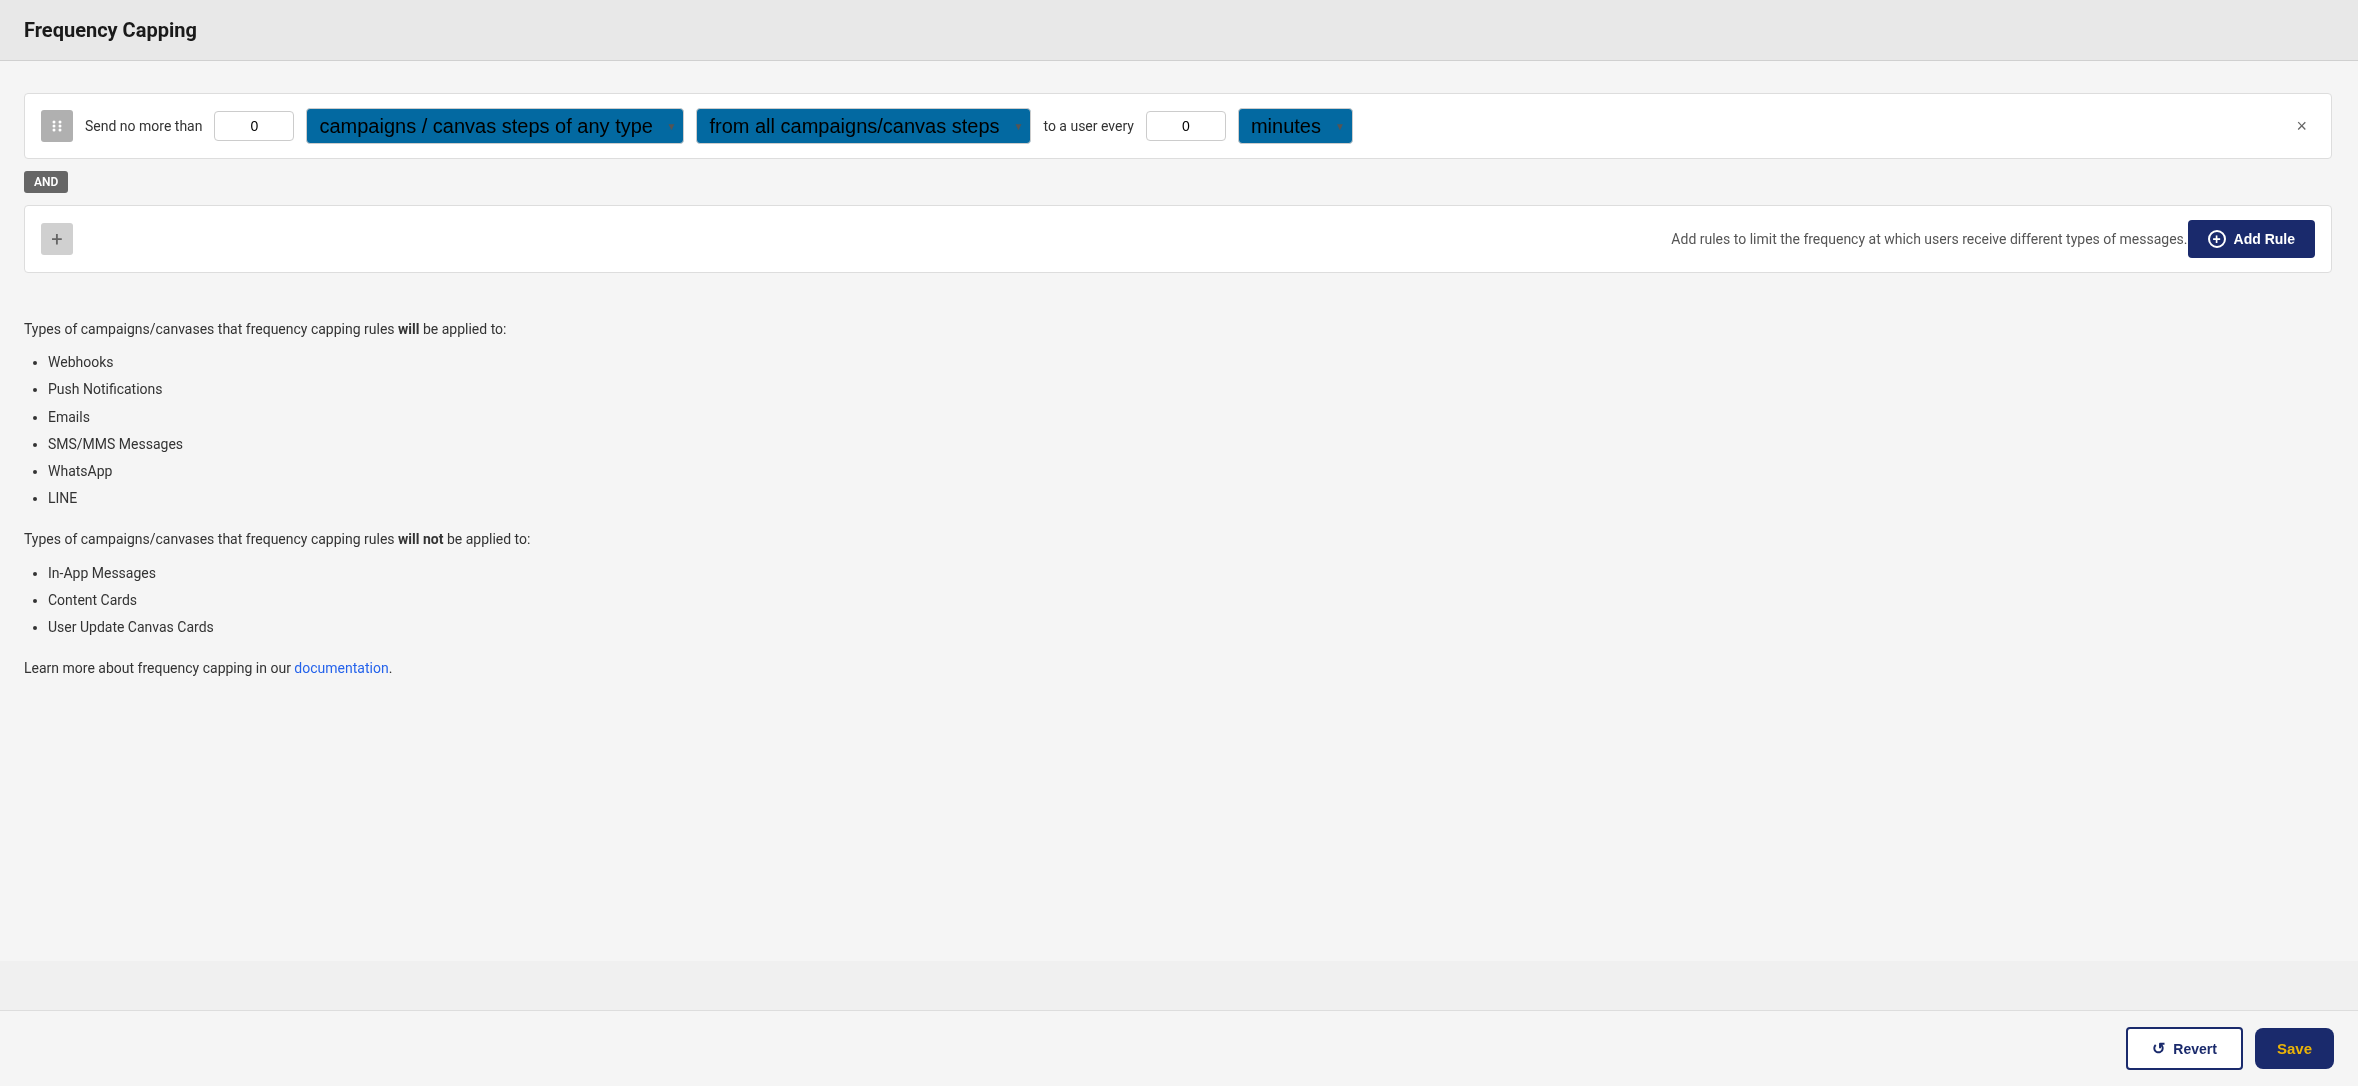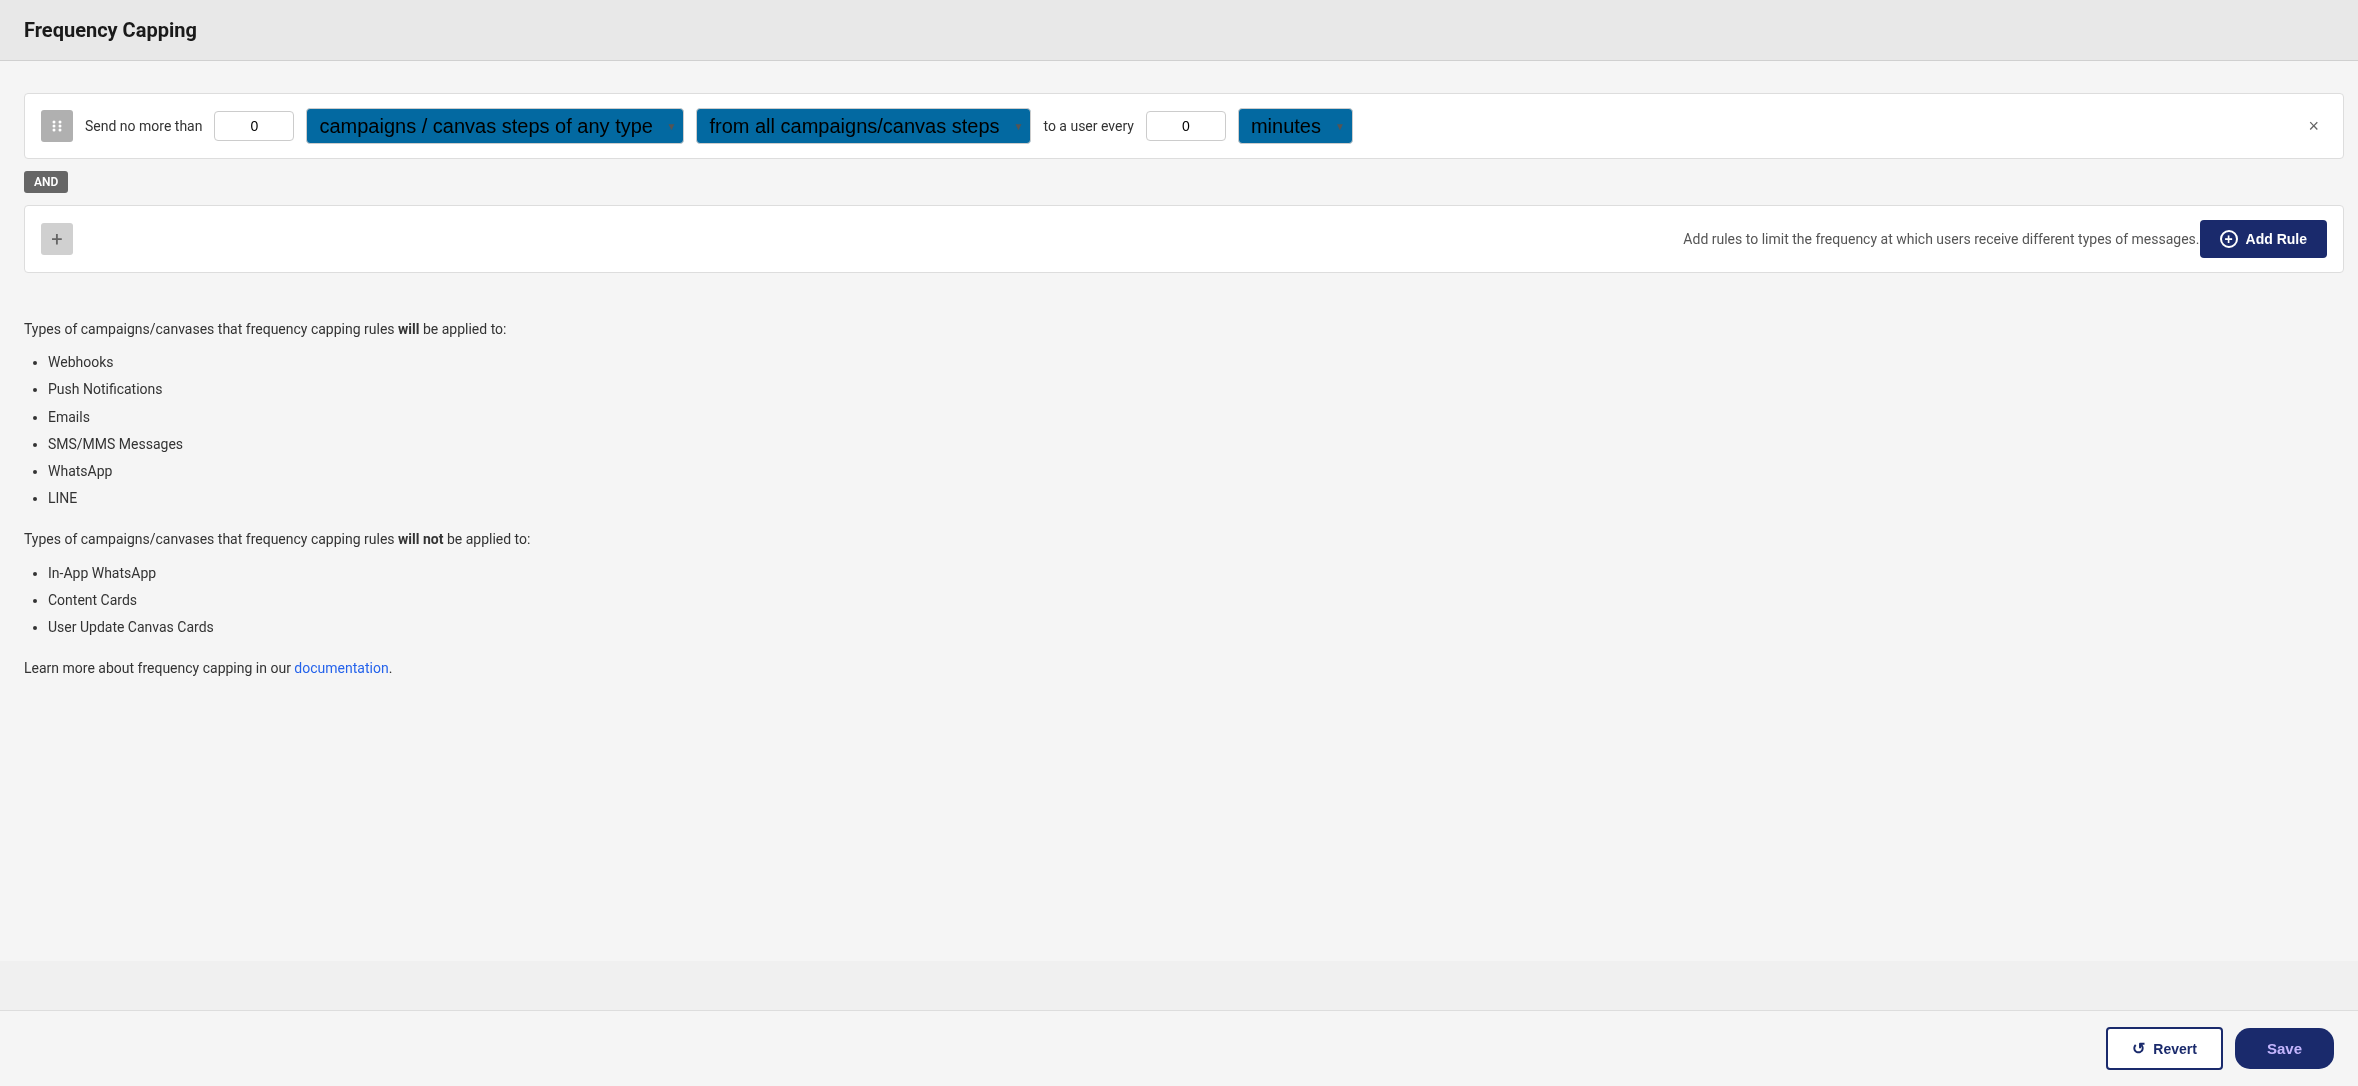--- a/index.html
+++ b/index.html
@@ -23,21 +23,21 @@
       border-bottom: 1px solid #d0d0d0;
     }
 
     .page-title {
       font-size: 20px;
       font-weight: 700;
       color: #1a1a1a;
     }
 
     .page-content {
-      padding: 24px 14px 0 24px;
+      padding: 24px 26px 0 24px;
       background: #f5f5f5;
       min-height: 900px;
     }
 
     
     .rule-row {
       display: flex;
       align-items: center;
       background: #fff;
       border: 1px solid #ddd;
@@ -240,24 +240,24 @@
       align-items: center;
       gap: 8px;
     }
 
     .revert-icon {
       font-size: 16px;
     }
 
     .save-btn {
       background: #1a2a6c;
-      color: #c4b5fd;
+      color: #eab308;
       border: none;
-      border-radius: 15px;
-      padding: 12px 32px;
+      border-radius: 8px;
+      padding: 12px 22px;
       font-size: 15px;
       font-weight: 600;
       cursor: pointer;
     }
   </style>
 </head>
 <body>
 
 <div class="page-header">
   <span class="page-title">Frequency Capping</span>
@@ -332,21 +332,21 @@
       <li>Webhooks</li>
       <li>Push Notifications</li>
       <li>Emails</li>
       <li>SMS/MMS Messages</li>
       <li>WhatsApp</li>
       <li>LINE</li>
     </ul>
 
     <p><span>Types of campaigns/canvases that frequency capping rules </span><strong>will not</strong><span> be applied to:</span></p>
     <ul>
-      <li>In-App WhatsApp</li>
+      <li>In-App Messages</li>
       <li>Content Cards</li>
       <li>User Update Canvas Cards</li>
     </ul>
 
     <p><span>Learn more about frequency capping in our </span><a href="#" style="color: rgb(37, 99, 235);">documentation</a><span>.</span></p>
   </div>
 
 </div>
 
 <div class="page-footer">

